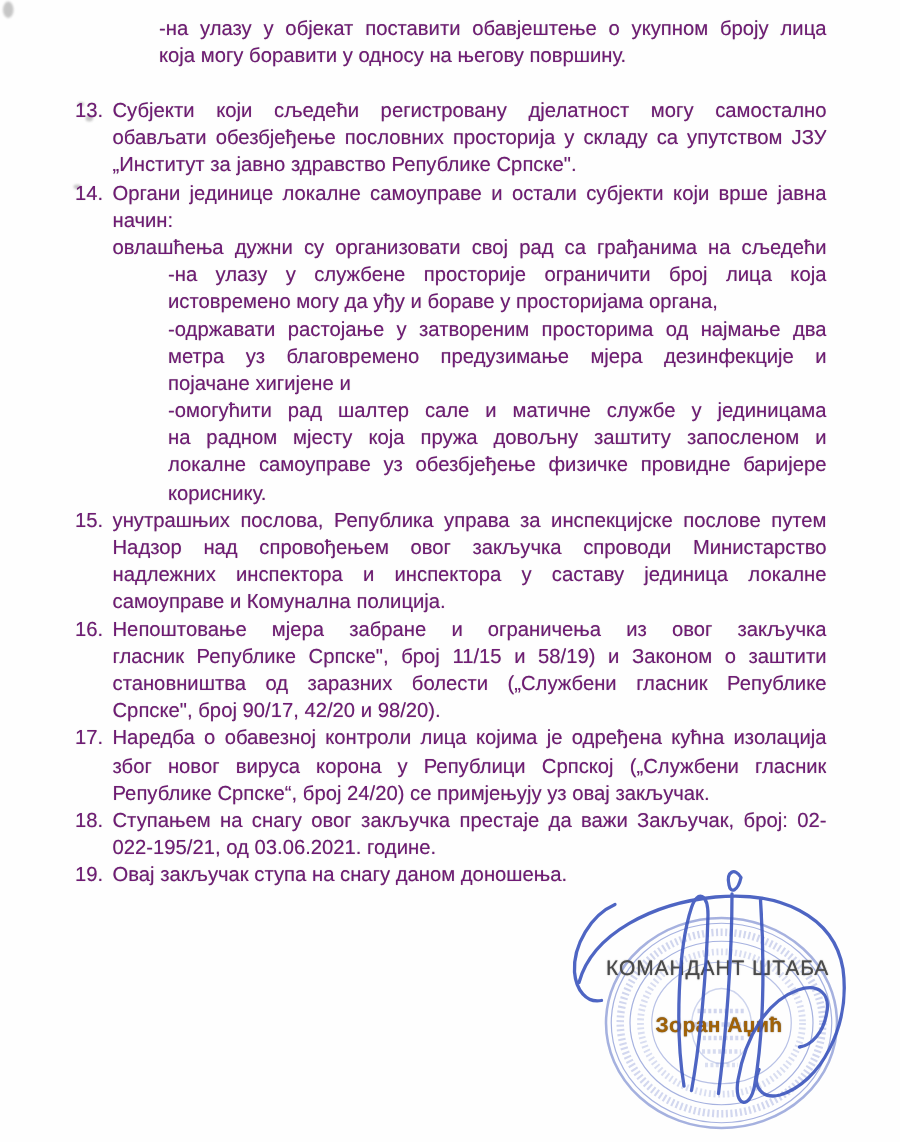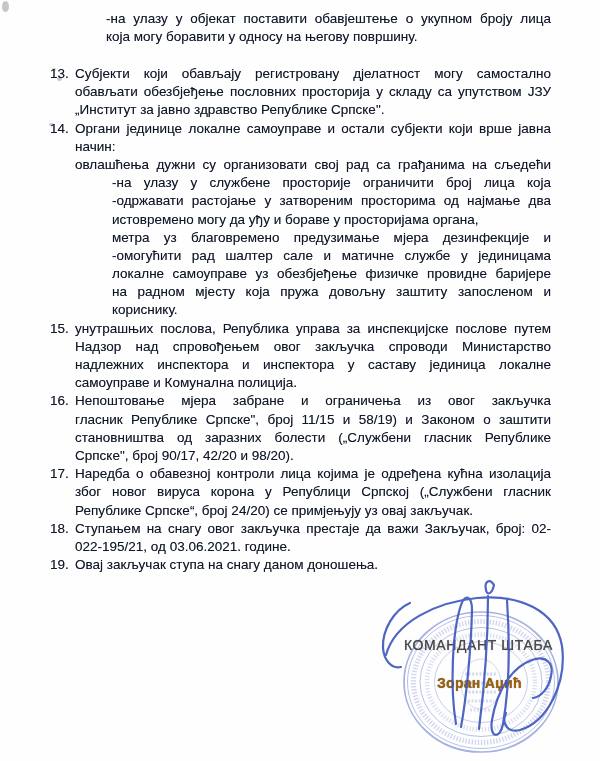--- a/index.html
+++ b/index.html
@@ -2,21 +2,21 @@
 <html><head>
 <meta charset="utf-8">
 <style>
   html,body{margin:0;padding:0;}
   body{
     width:600px;height:761px;position:relative;overflow:hidden;
     background:#fefefe;
     font-family:"Liberation Sans","DejaVu Sans",sans-serif;
   }
   #page{position:absolute;inset:0;}
-  .txt{color:#0f172a;font-size:13.5px;line-height:18.2px;
+  .txt{color:#701a75;font-size:13.5px;line-height:18.2px;
        text-shadow:0 0 .5px rgba(66,66,66,.55);}
   #intro{position:absolute;left:106px;top:10px;width:445px;}
   #list{position:absolute;left:50px;top:65px;width:501px;}
   .item{display:flex;}
   .num{flex:0 0 25px;width:25px;}
   .body{width:476px;}
   .ln{height:18.2px;overflow:hidden;}
   .ln.sub{margin-left:37px;}
   .ln.just{text-align:justify;text-align-last:justify;}
   #sig-title{position:absolute;left:404px;top:637px;font-size:14px;letter-spacing:.6px;
@@ -38,38 +38,39 @@
 
   <div id="intro" class="txt">
       <div class="ln just">-на улазу у објекат поставити обавјештење о укупном броју лица</div>
       <div class="ln">која могу боравити у односу на његову површину.</div>
     </div>
 
   <div id="list" class="txt">
       <div class="item">
         <span class="num">13.</span>
         <div class="body">
-          <div class="ln just">Субјекти који обављају регистровану дјелатност могу самостално</div>
+          <div class="ln just">Субјекти који сљедећи регистровану дјелатност могу самостално</div>
           <div class="ln just">обављати обезбјеђење пословних просторија у складу са упутством ЈЗУ</div>
           <div class="ln">„Институт за јавно здравство Републике Српске".</div>
         </div>
       </div>
       <div class="item">
         <span class="num">14.</span>
         <div class="body">
           <div class="ln just">Органи јединице локалне самоуправе и остали субјекти који врше јавна</div>
           <div class="ln">начин:</div>
           <div class="ln just">овлашћења дужни су организовати свој рад са грађанима на сљедећи</div>
           <div class="ln sub just">-на улазу у службене просторије ограничити број лица која</div>
+          <div class="ln sub">истовремено могу да уђу и бораве у просторијама органа,</div>
           <div class="ln sub just">-одржавати растојање у затвореним просторима од најмање два</div>
-          <div class="ln sub">истовремено могу да уђу и бораве у просторијама органа,</div>
           <div class="ln sub just">метра уз благовремено предузимање мјера дезинфекције и</div>
+          <div class="ln sub">појачане хигијене и</div>
           <div class="ln sub just">-омогућити рад шалтер сале и матичне службе у јединицама</div>
+          <div class="ln sub just">на радном мјесту која пружа довољну заштиту запосленом и</div>
           <div class="ln sub just">локалне самоуправе уз обезбјеђење физичке провидне баријере</div>
-          <div class="ln sub just">на радном мјесту која пружа довољну заштиту запосленом и</div>
           <div class="ln sub">кориснику.</div>
         </div>
       </div>
       <div class="item">
         <span class="num">15.</span>
         <div class="body">
           <div class="ln just">унутрашњих послова, Република управа за инспекцијске послове путем</div>
           <div class="ln just">Надзор над спровођењем овог закључка спроводи Министарство</div>
           <div class="ln just">надлежних инспектора и инспектора у саставу јединица локалне</div>
           <div class="ln">самоуправе и Комунална полиција.</div>

